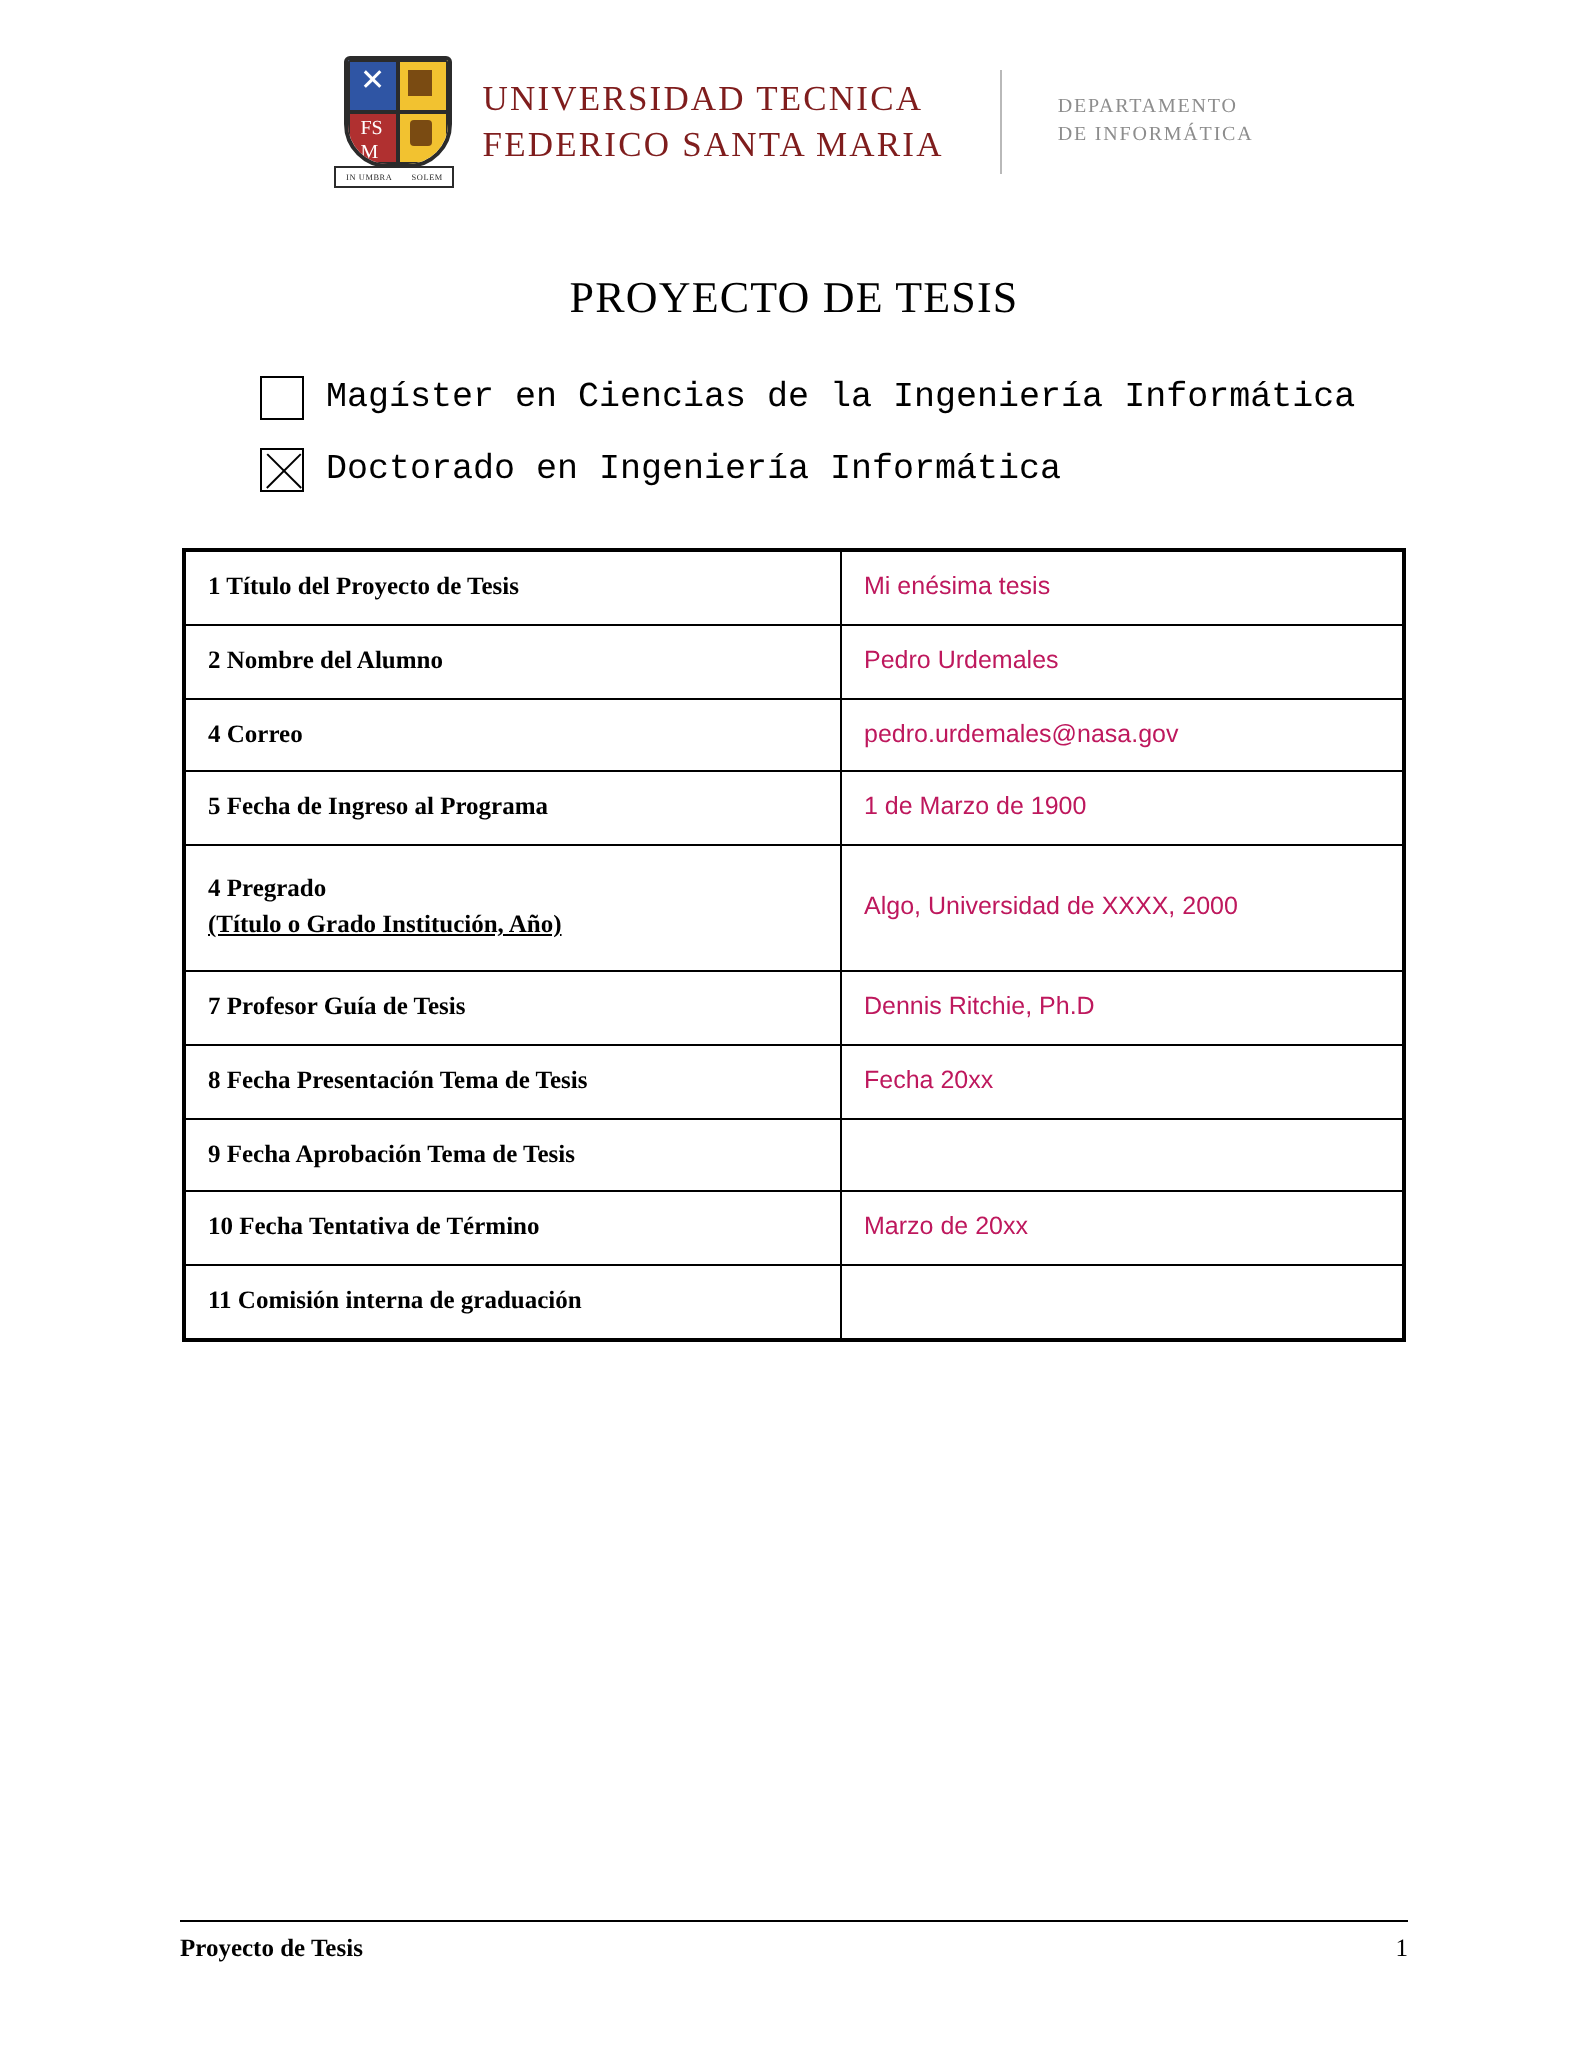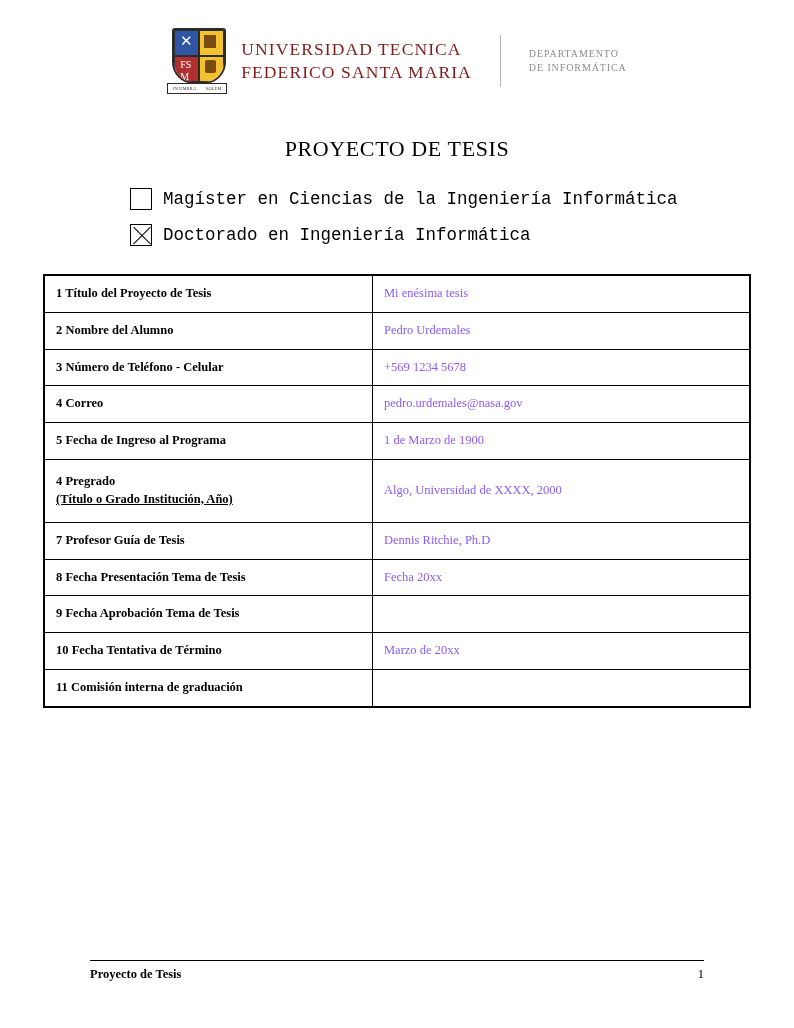--- a/index.html
+++ b/index.html
@@ -172,41 +172,41 @@
   }
   .checkbox.checked::before { transform: rotate(45deg); }
   .checkbox.checked::after  { transform: rotate(-45deg); }
   .option-label {
     font-size: 17.5px;
     font-family: Liberation Mono, monospace;
   }
 
   
   .form-table {
-    width: 708px;
+    width: 612px;
     margin: 28px auto 0 auto;
     border-collapse: collapse;
     border: 2.2px solid #000;
     table-layout: fixed;
   }
   .form-table td {
     border: 1px solid #000;
     padding: 9px 11px;
     vertical-align: middle;
     font-size: 12.5px;
     line-height: 1.42;
   }
   .form-table td.label {
     width: 305px;
     font-weight: bold;
     font-family: "Liberation Serif", serif;
   }
   .form-table td.value {
-    font-family: Liberation Serif, serif;
-    color: #8b5cf6;
+    font-family: Liberation Sans, sans-serif;
+    color: #be185d;
   }
   .form-table td.label .sub {
     display: block;
     font-weight: bold;
     text-decoration: underline;
   }
   .row-tall td { height: 44px; }
 
   
   .footer {
@@ -281,24 +281,20 @@
     <tbody>
       <tr>
         <td class="label">1 Título del Proyecto de Tesis</td>
         <td class="value">Mi enésima tesis</td>
       </tr>
       <tr>
         <td class="label">2 Nombre del Alumno</td>
         <td class="value">Pedro Urdemales</td>
       </tr>
       <tr>
-        <td class="label">3 Número de Teléfono - Celular</td>
-        <td class="value">+569 1234 5678</td>
-      </tr>
-      <tr>
         <td class="label">4 Correo</td>
         <td class="value">pedro.urdemales@nasa.gov</td>
       </tr>
       <tr>
         <td class="label">5 Fecha de Ingreso al Programa</td>
         <td class="value">1 de Marzo de 1900</td>
       </tr>
       <tr class="row-tall">
         <td class="label">
           <span>4 Pregrado</span>

